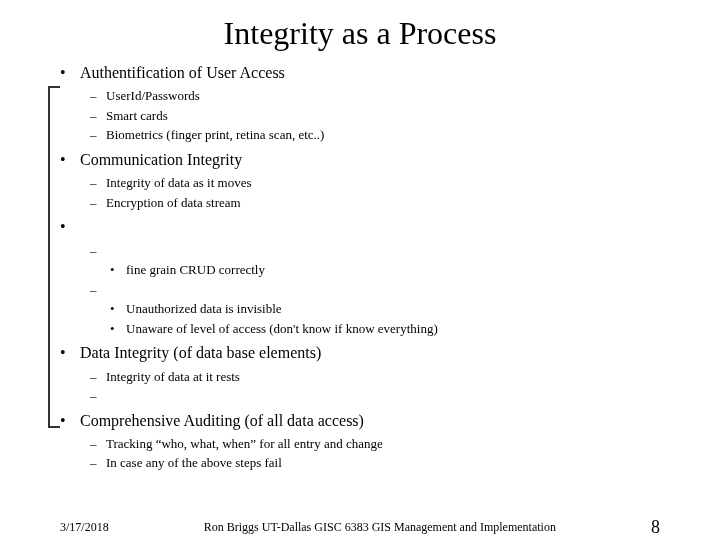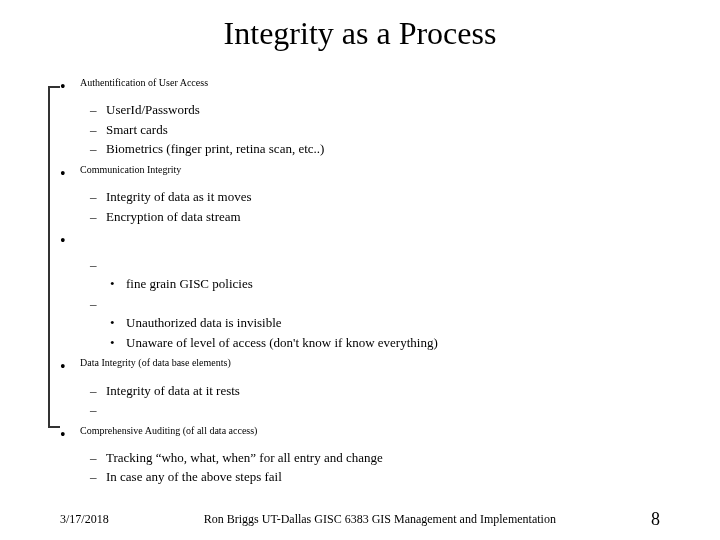--- a/index.html
+++ b/index.html
@@ -17,21 +17,21 @@
       width: 720px;
       height: 540px;
       padding: 10px 60px 30px 60px;
       position: relative;
     }
 
     .title {
       text-align: center;
       font-size: 32px;
       font-weight: normal;
-      margin-bottom: 24px;
+      margin-bottom: 10px;
       padding-top: 5px;
     }
 
     .left-bracket {
       position: absolute;
       left: 38px;
       top: 68px;
       height: 380px;
       display: flex;
       flex-direction: column;
@@ -81,21 +81,21 @@
       margin-bottom: 2px;
     }
 
     .bullet-dot {
       margin-right: 8px;
       font-size: 16px;
       min-width: 12px;
     }
 
     .bullet-main-text {
-      font-size: 10px;
+      font-size: 16px;
     }
 
     .sub-items {
       margin-left: 30px;
       margin-bottom: 3px;
     }
 
     .sub-item {
       display: flex;
       align-items: flex-start;
@@ -119,21 +119,21 @@
       line-height: 1.5;
     }
 
     .bullet-small {
       margin-right: 6px;
       min-width: 10px;
     }
 
     .footer {
       position: absolute;
-      bottom: 10px;
+      bottom: 2px;
       left: 0;
       right: 0;
       display: flex;
       justify-content: space-between;
       align-items: center;
       padding: 0 60px;
       font-size: 12px;
     }
 
     .page-number {
@@ -198,21 +198,21 @@
       <div class="bullet-main">
         <span class="bullet-dot">•</span>
       </div>
       <div class="sub-items">
         <div class="sub-item">
           <span class="dash">–</span>
         </div>
         <div class="sub-sub-items">
           <div class="sub-sub-item">
             <span class="bullet-small">•</span>
-            <span>fine grain GISC policies</span>
+            <span>fine grain CRUD correctly</span>
           </div>
         </div>
         <div class="sub-item">
           <span class="dash">–</span>
         </div>
         <div class="sub-sub-items">
           <div class="sub-sub-item">
             <span class="bullet-small">•</span>
             <span>Unauthorized data is invisible</span>
           </div>

